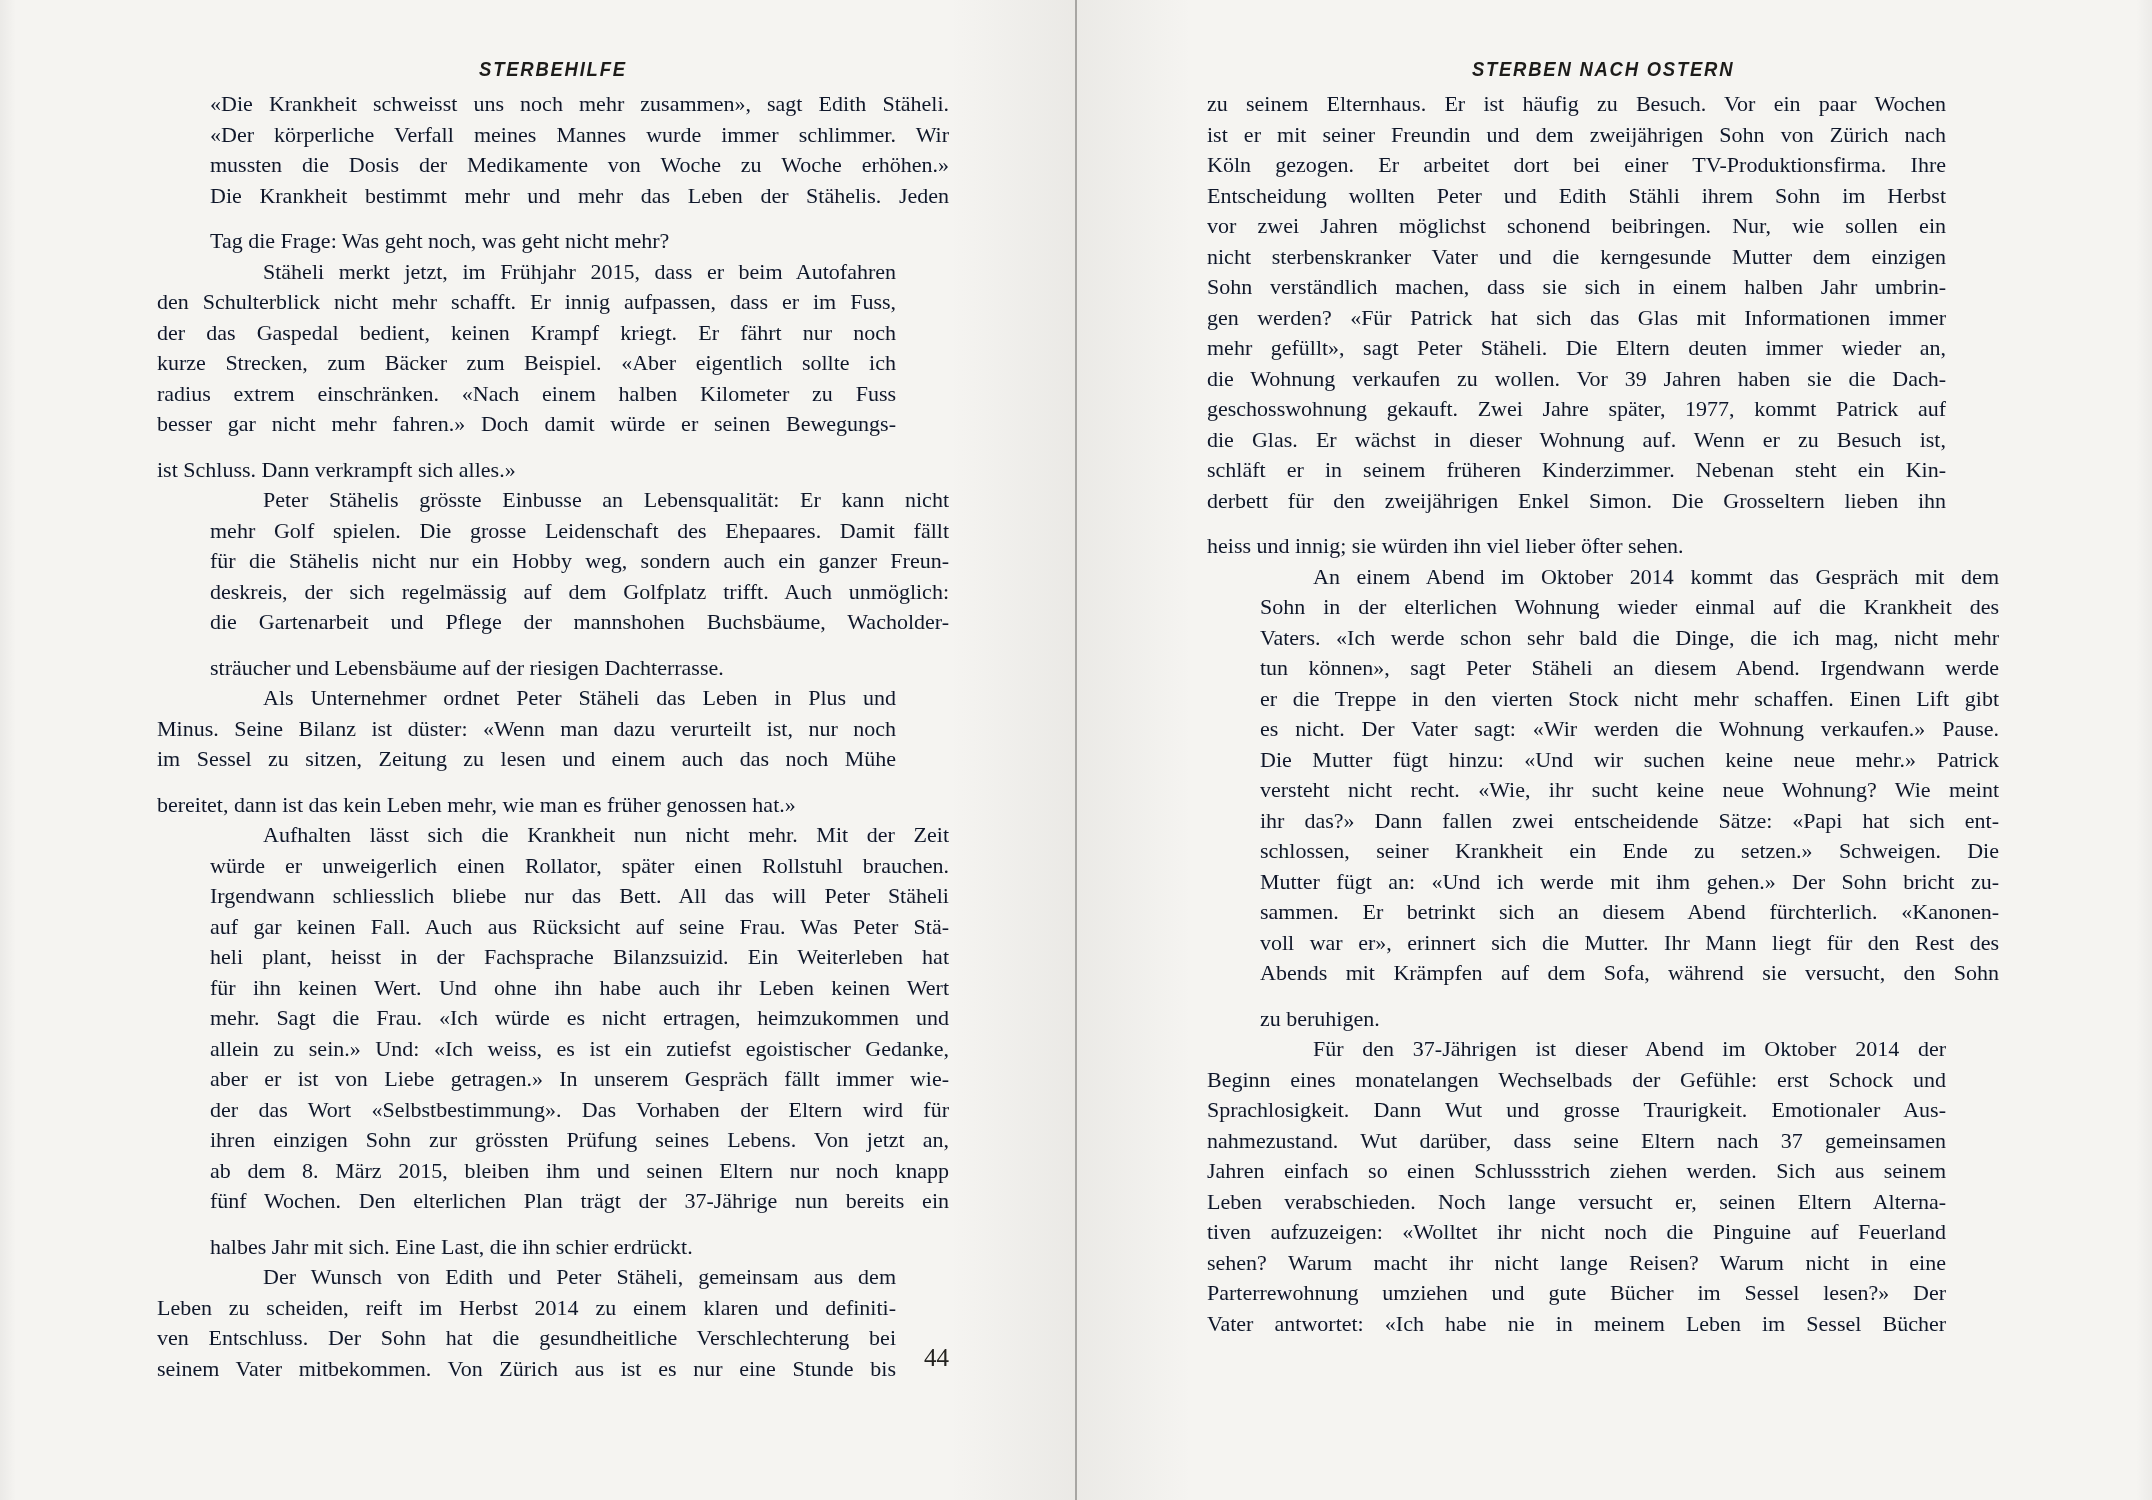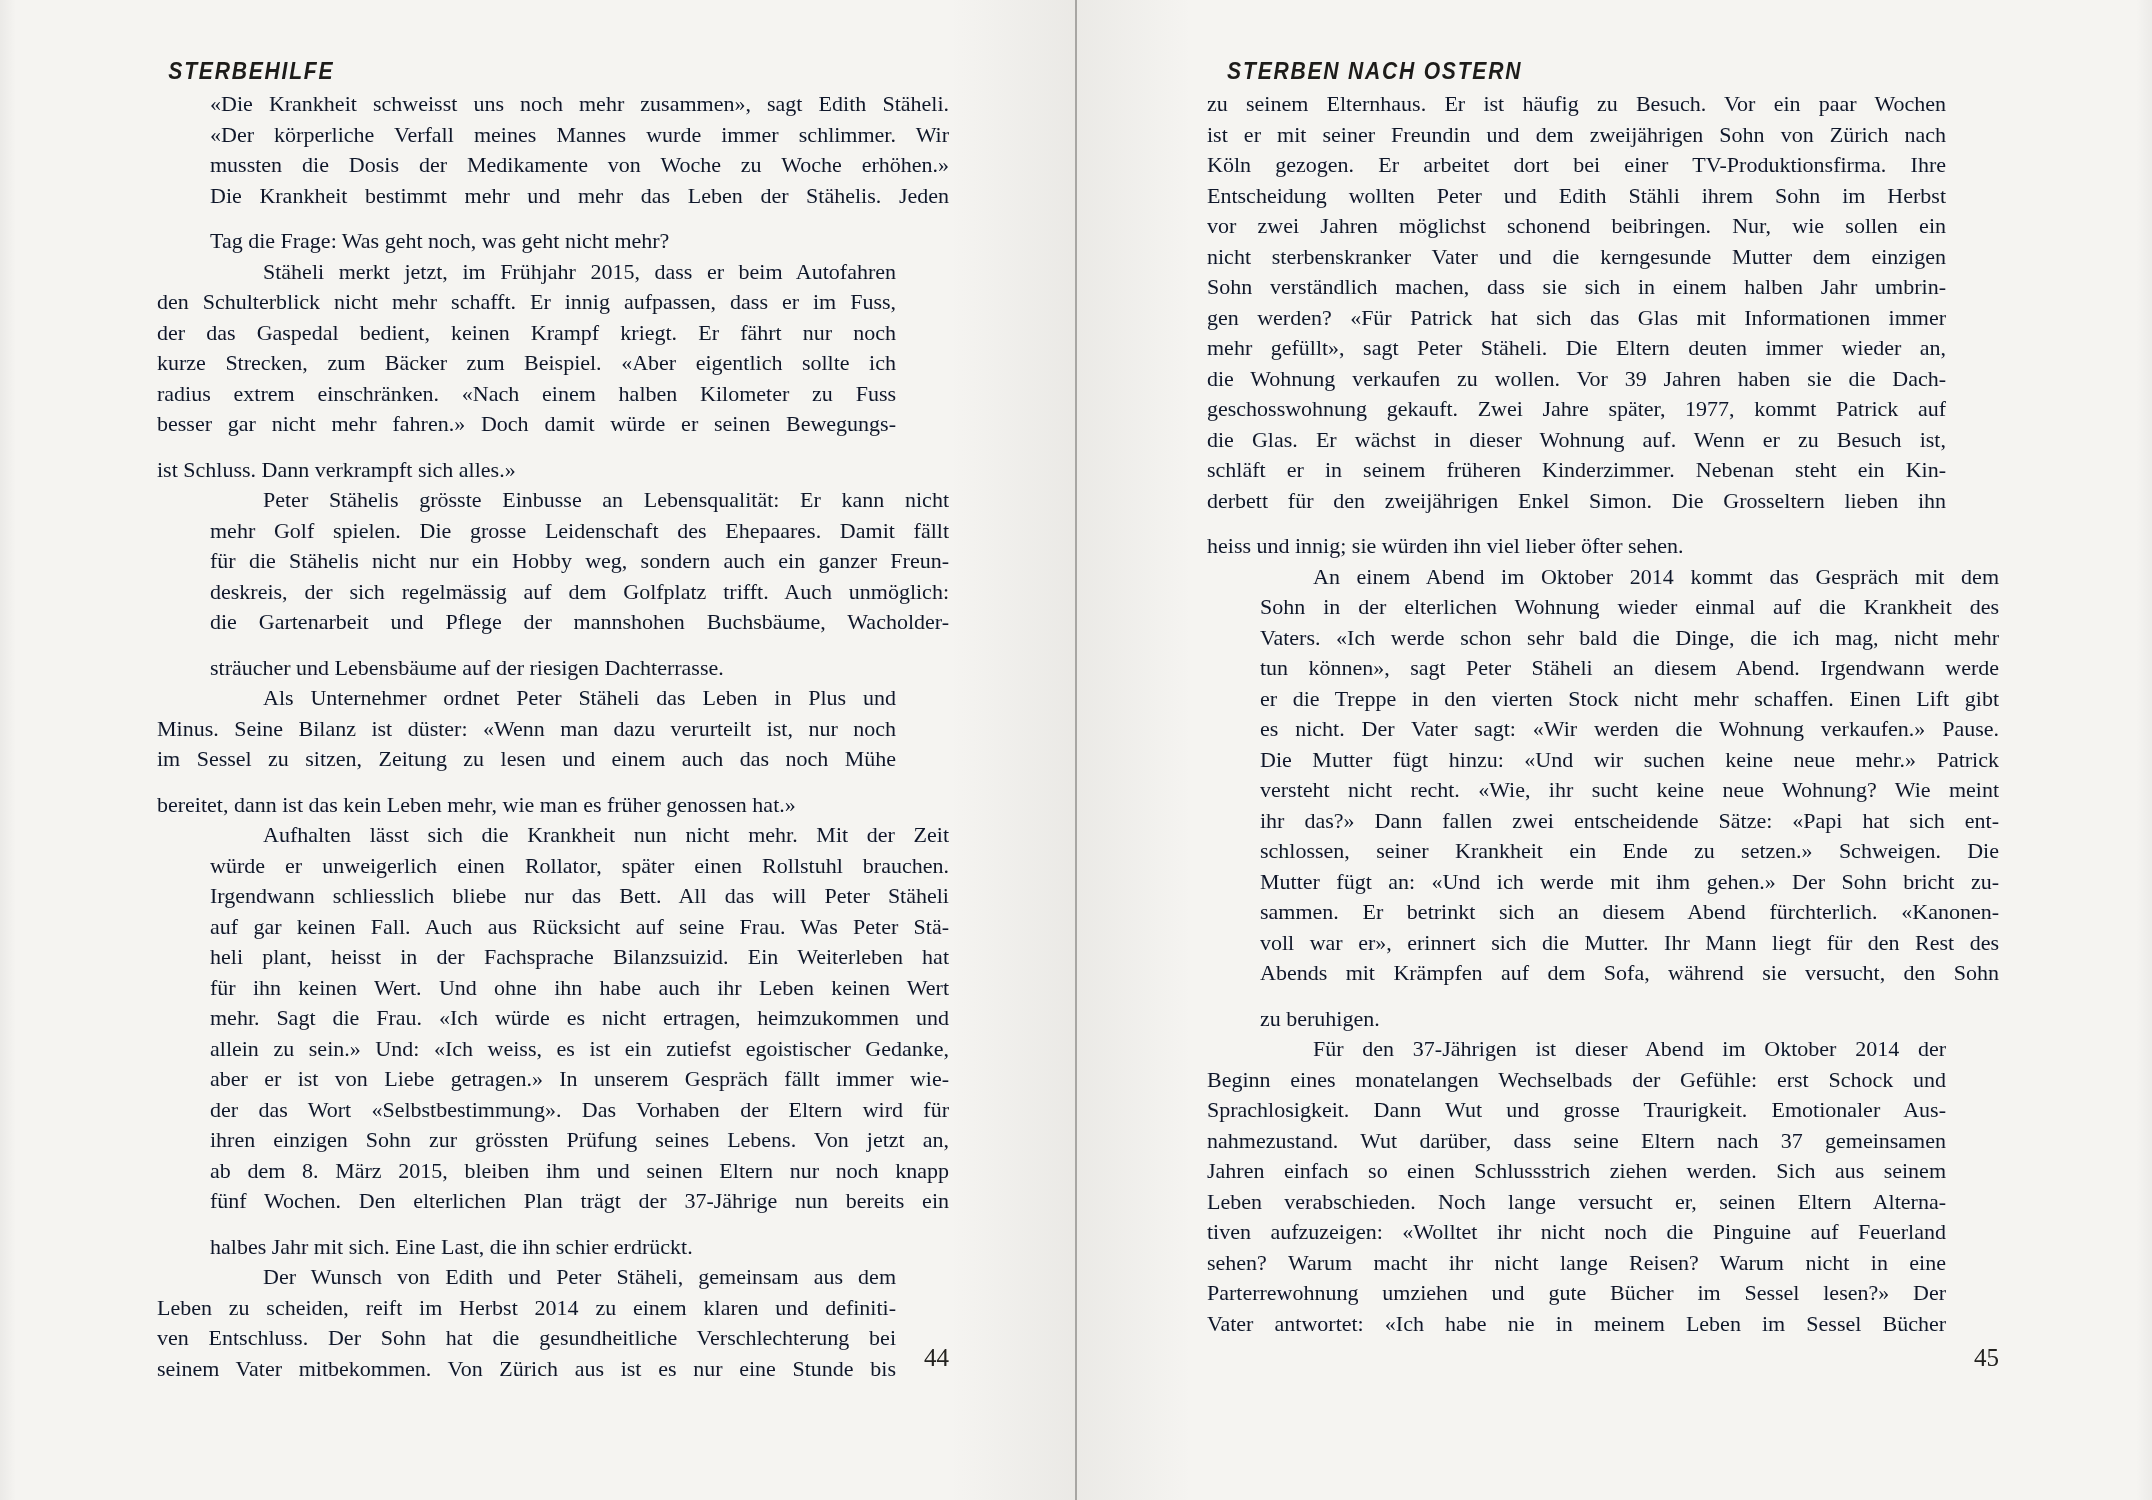--- a/index.html
+++ b/index.html
@@ -44,24 +44,25 @@
     right: 0; width: 16px;
     background: linear-gradient(to left, rgba(0,0,0,0.035), rgba(0,0,0,0));
   }
   .page {
     position: absolute; top: 0; height: 1500px; width: 792px;
   }
   .page.left  { left: 157px; }
   .page.right { left: 1207px; }
   .running-head {
     position: absolute; top: 57px; left: 0; width: 100%;
+    text-align: center;
     font-family: "Liberation Sans", sans-serif;
     font-weight: bold;
     font-style: italic;
-    font-size: 24px;
+    font-size: 21px;
     letter-spacing: 2px;
     color: #1d1c1a;
     white-space: nowrap;
   }
   .running-head .condense {
     display: inline-block;
     transform: scaleX(0.88);
     transform-origin: center;
   }
   .text-block {
@@ -209,16 +210,15 @@
           <div class="line">Sprachlosigkeit. Dann Wut und grosse Traurigkeit. Emotionaler Aus-</div>
           <div class="line">nahmezustand. Wut darüber, dass seine Eltern nach 37 gemeinsamen</div>
           <div class="line">Jahren einfach so einen Schlussstrich ziehen werden. Sich aus seinem</div>
           <div class="line">Leben verabschieden. Noch lange versucht er, seinen Eltern Alterna-</div>
           <div class="line">tiven aufzuzeigen: «Wolltet ihr nicht noch die Pinguine auf Feuerland</div>
           <div class="line">sehen? Warum macht ihr nicht lange Reisen? Warum nicht in eine</div>
           <div class="line">Parterrewohnung umziehen und gute Bücher im Sessel lesen?» Der</div>
           <div class="line">Vater antwortet: «Ich habe nie in meinem Leben im Sessel Bücher</div>
         </div>
       </div>
-    <div class="folio">45</div>
   </div>
 
 </div>
 
 </body></html>

